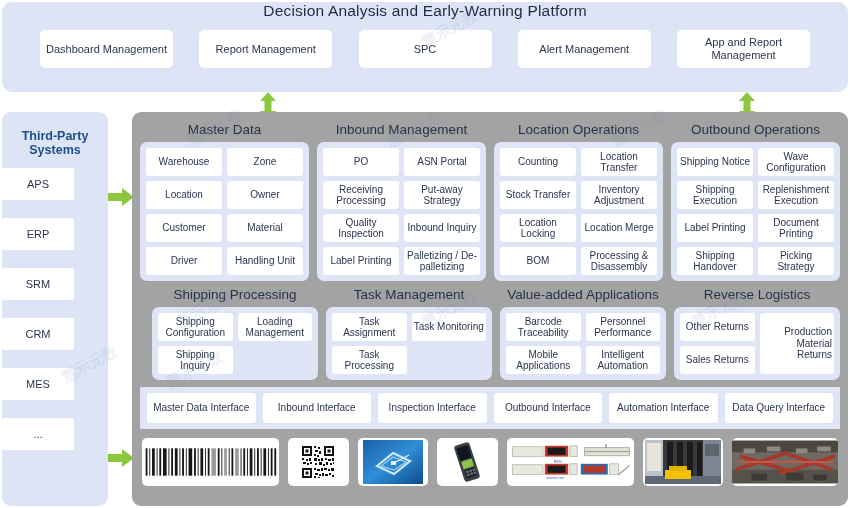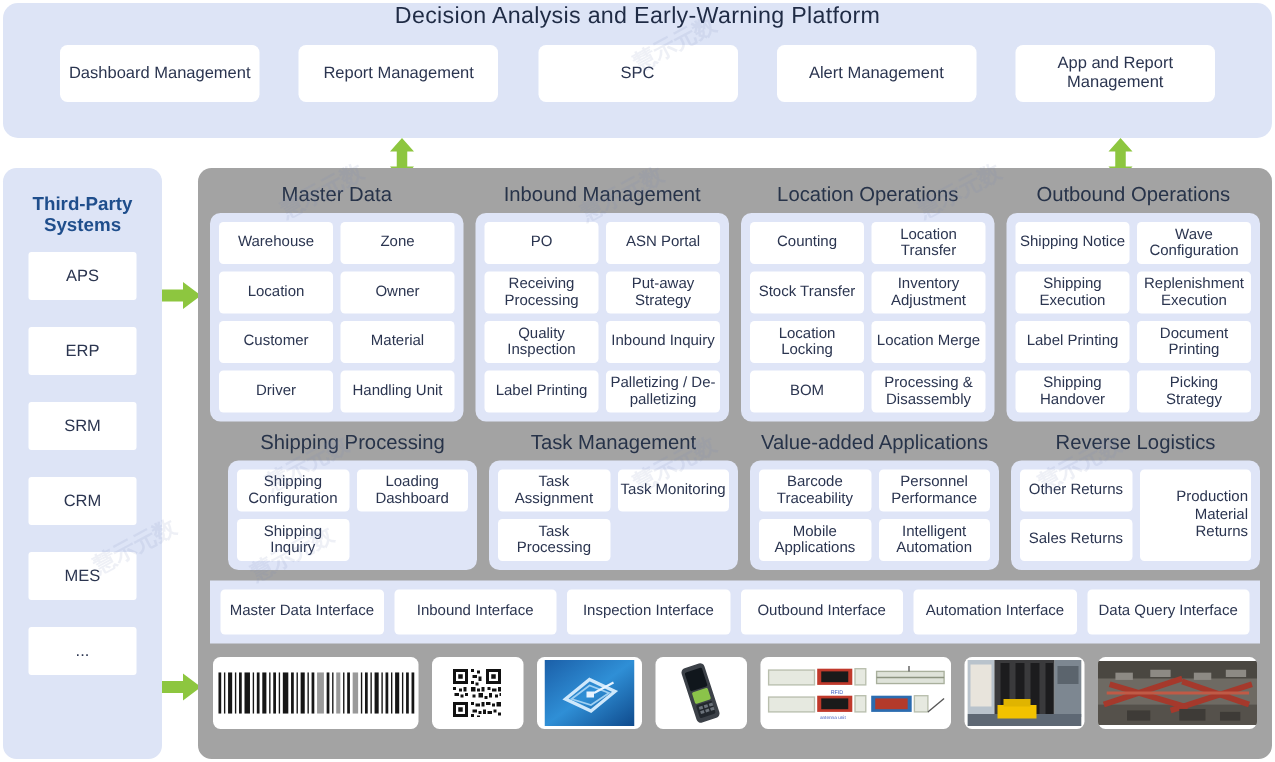--- a/index.html
+++ b/index.html
@@ -34,21 +34,21 @@
   }
 
   
   .varrow{ position:absolute; width:20px; height:28px; }
   .harrow{ position:absolute; width:40px; height:22px; }
 
   
   #thirdparty-panel{
     position:absolute; left:2px; top:112px; width:106px; height:394px;
     background:#dde4f6; border-radius:9px;
-    display:flex; flex-direction:column; align-items:center;
+    display:flex; flex-direction:column; 
   }
   #thirdparty-title{
     font-size:12.5px; line-height:14px; font-weight:bold; color:#1f4e8c;
     text-align:center; margin-top:17px;
   }
   #thirdparty-list{
     margin-top:11px; display:flex; flex-direction:column; gap:18px;
   }
   .tp-item{
     width:72px; height:32px; background:#fff; border-radius:2px;
@@ -244,21 +244,21 @@
 
   </div>
 
   <div class="group-row" style="margin-top:2px;padding-left:12px;">
 
     <div class="group">
       <div class="group-title">Shipping Processing</div>
       <div class="group-body">
         <div class="cellgrid">
           <div class="cell">Shipping Configuration</div>
-          <div class="cell">Loading Dashboard</div>
+          <div class="cell">Loading Management</div>
           <div class="cell">Shipping Inquiry</div>
         </div>
       </div>
     </div>
 
     <div class="group">
       <div class="group-title">Task Management</div>
       <div class="group-body">
         <div class="cellgrid">
           <div class="cell">Task Assignment</div>

